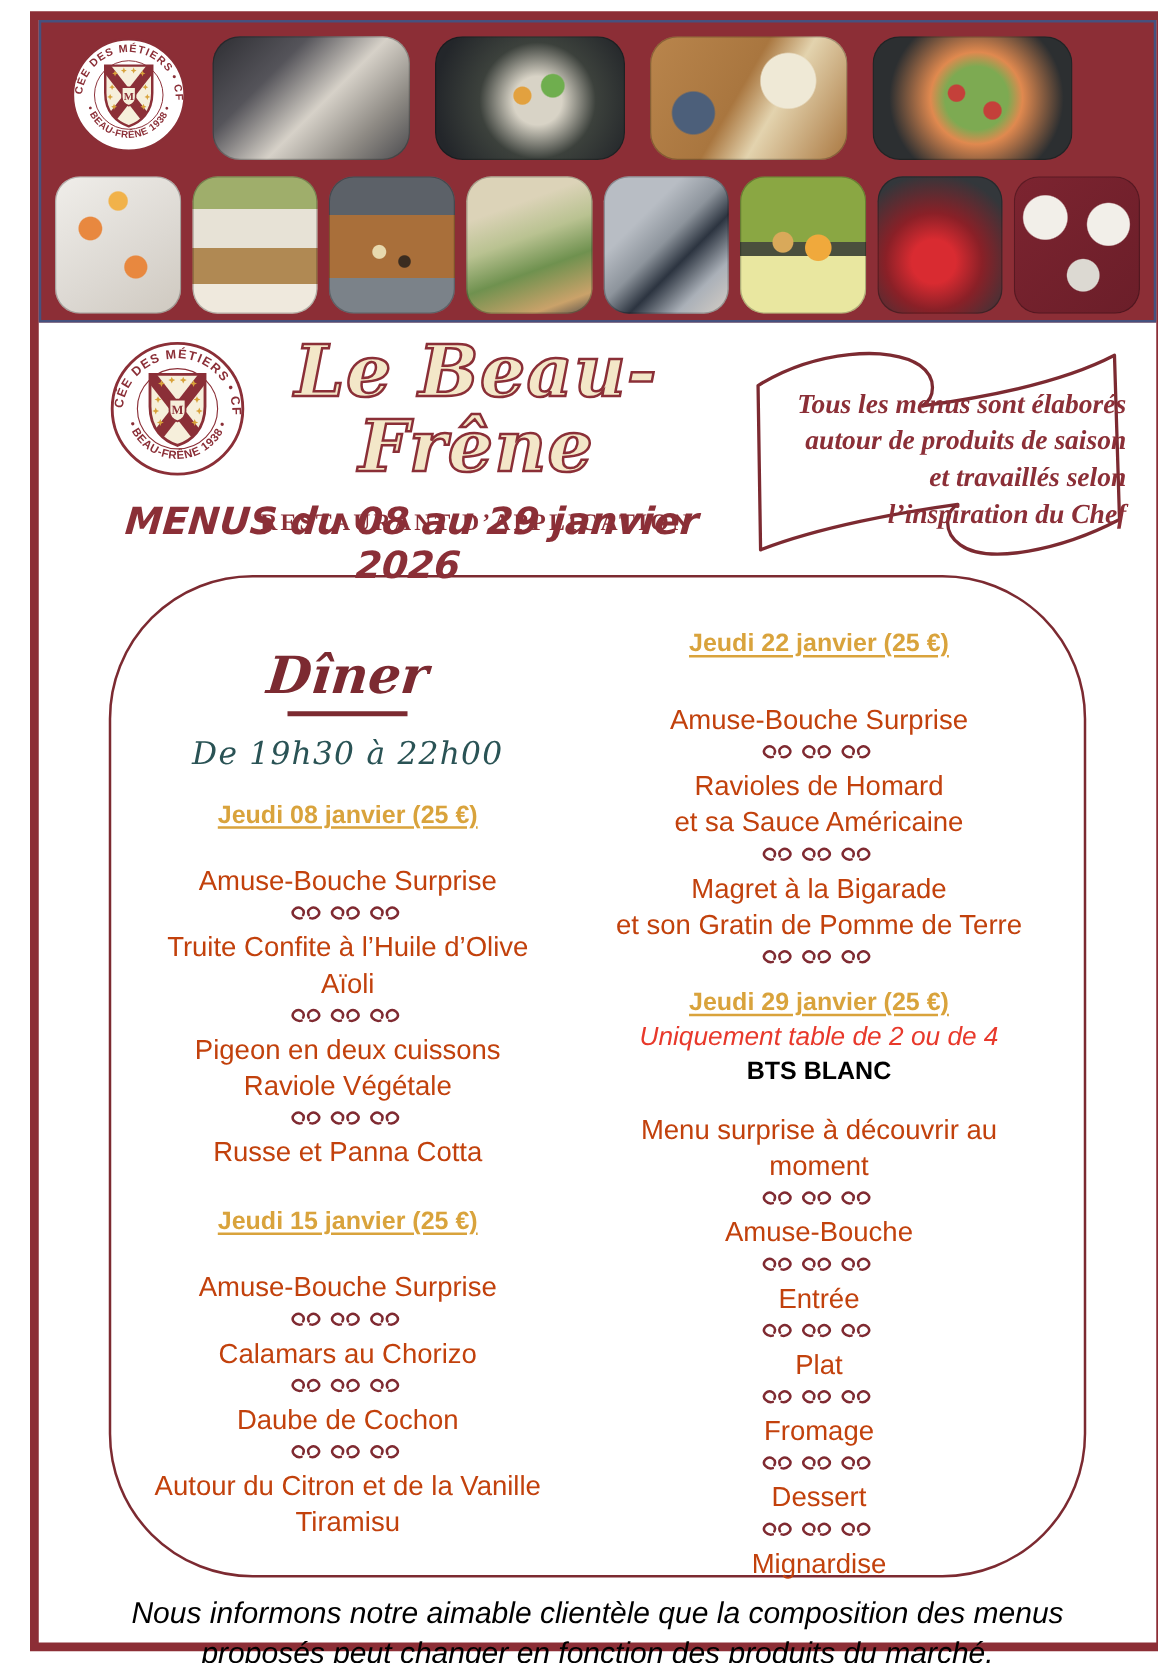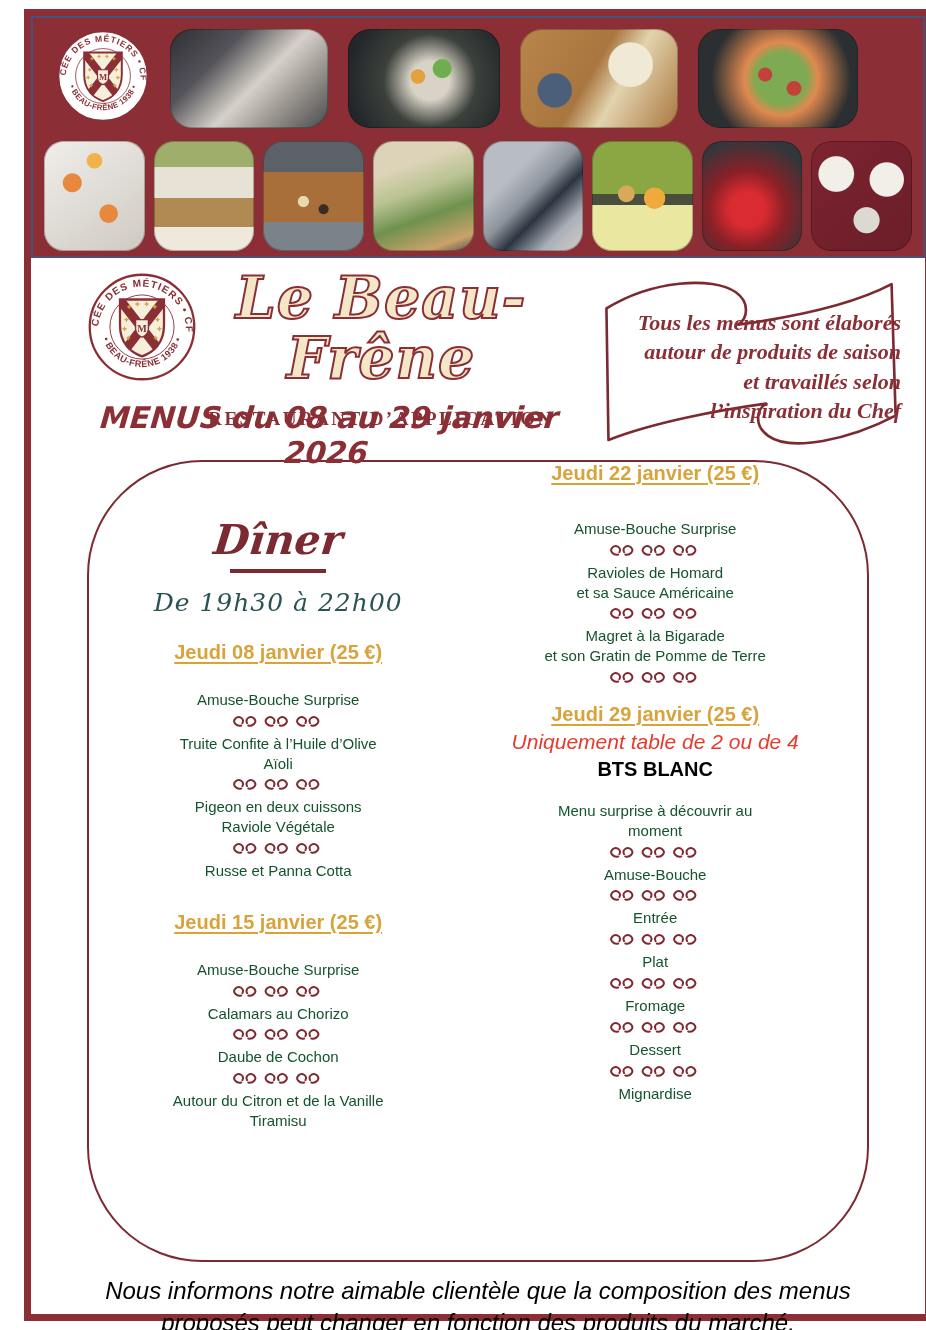--- a/index.html
+++ b/index.html
@@ -64,32 +64,32 @@
   .ribbon{position:absolute;right:24px;top:8px;width:306px;height:182px;}
   .ribbon svg{position:absolute;left:0;top:0;}
   .ribbon-text{position:absolute;left:0;top:42px;width:100%;text-align:right;
     font-family:"Liberation Serif",serif;font-style:italic;font-weight:bold;font-size:22px;
     line-height:1.34;color:#8b2f37;white-space:pre-line;}
   
   .menu-card{box-sizing:border-box;margin:0 auto;width:782px;height:802px;
     border:2.5px solid #7c2a31;border-radius:115px;display:flex;padding:0 12px;}
   .col{box-sizing:border-box;text-align:center;}
   .col-left{width:47%;padding-top:54px;}
-  .col-right{width:53%;}
+  .col-right{width:53%;padding-top:42px;}
   .service-title{font-family:"DejaVu Serif",serif;font-style:italic;font-weight:bold;
     font-size:41px;color:#7c2a31;transform:skewX(-6deg);}
   .service-underline{width:96px;height:4px;background:#7c2a31;margin:5px auto 15px auto;}
   .service-hours{font-family:"DejaVu Serif",serif;font-style:italic;font-size:25px;
     color:#2a5355;margin-bottom:8px;letter-spacing:1px;}
   .section-heading{font-size:20px;font-weight:bold;color:#d9a33c;margin:30px 0 26px 0;
     text-decoration:underline;text-decoration-thickness:2px;text-underline-offset:3px;}
   .col-left .section-heading.first{margin-top:24px;}
   .col-right .section-heading.first{margin-top:0;margin-bottom:34px;}
   .heading-29{margin:18px 0 4px 0;}
-  .dish{font-size:15px;color:#14532d;line-height:1.32;margin:2px auto;white-space:pre-line;}
+  .dish{font-size:22px;color:#c2410c;line-height:1.32;margin:2px auto;white-space:pre-line;}
   .col-right .dish{max-width:350px;}
   .sep{width:112px;margin:5px auto;line-height:0;}
   .note-red{font-style:italic;font-size:21px;color:#e8392b;margin:0 0 4px 0;}
   .note-bold{font-size:20px;font-weight:bold;color:#000;margin:0 0 20px 0;}
   
   .footer-note{margin-top:13px;text-align:center;font-style:italic;font-size:24px;
     color:#000;line-height:1.35;white-space:pre-line;}
 </style>
 </head>
 <body>

